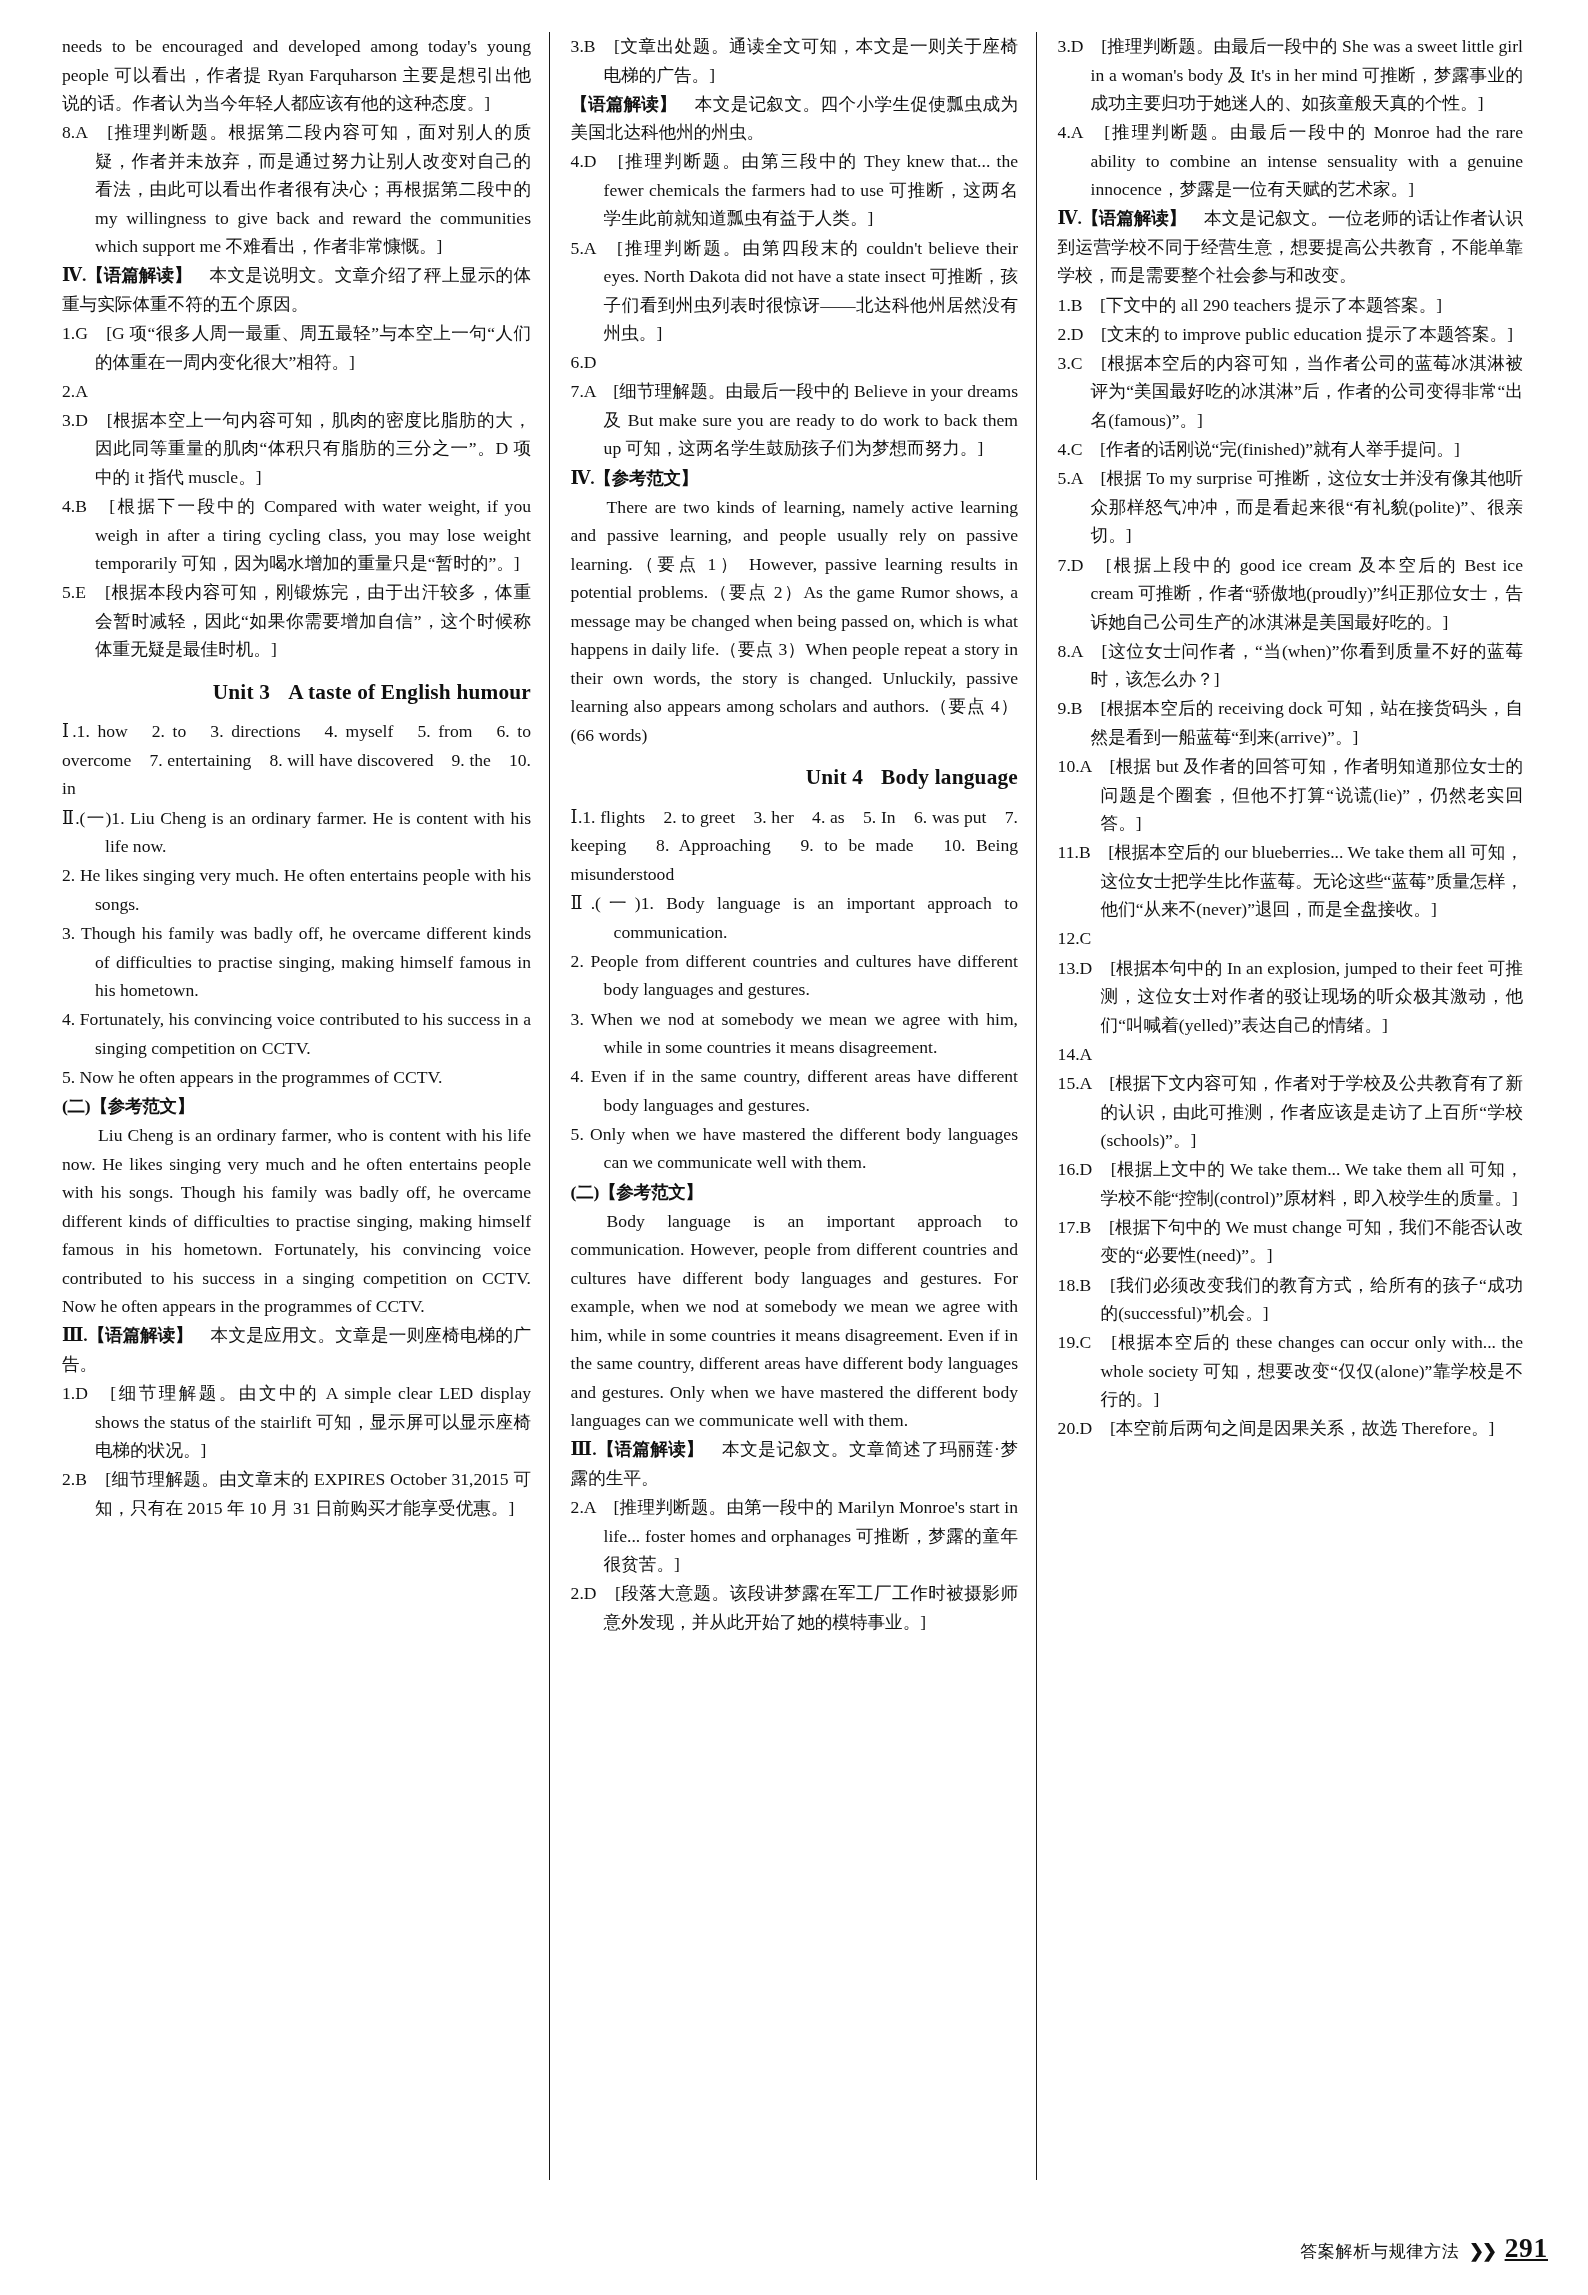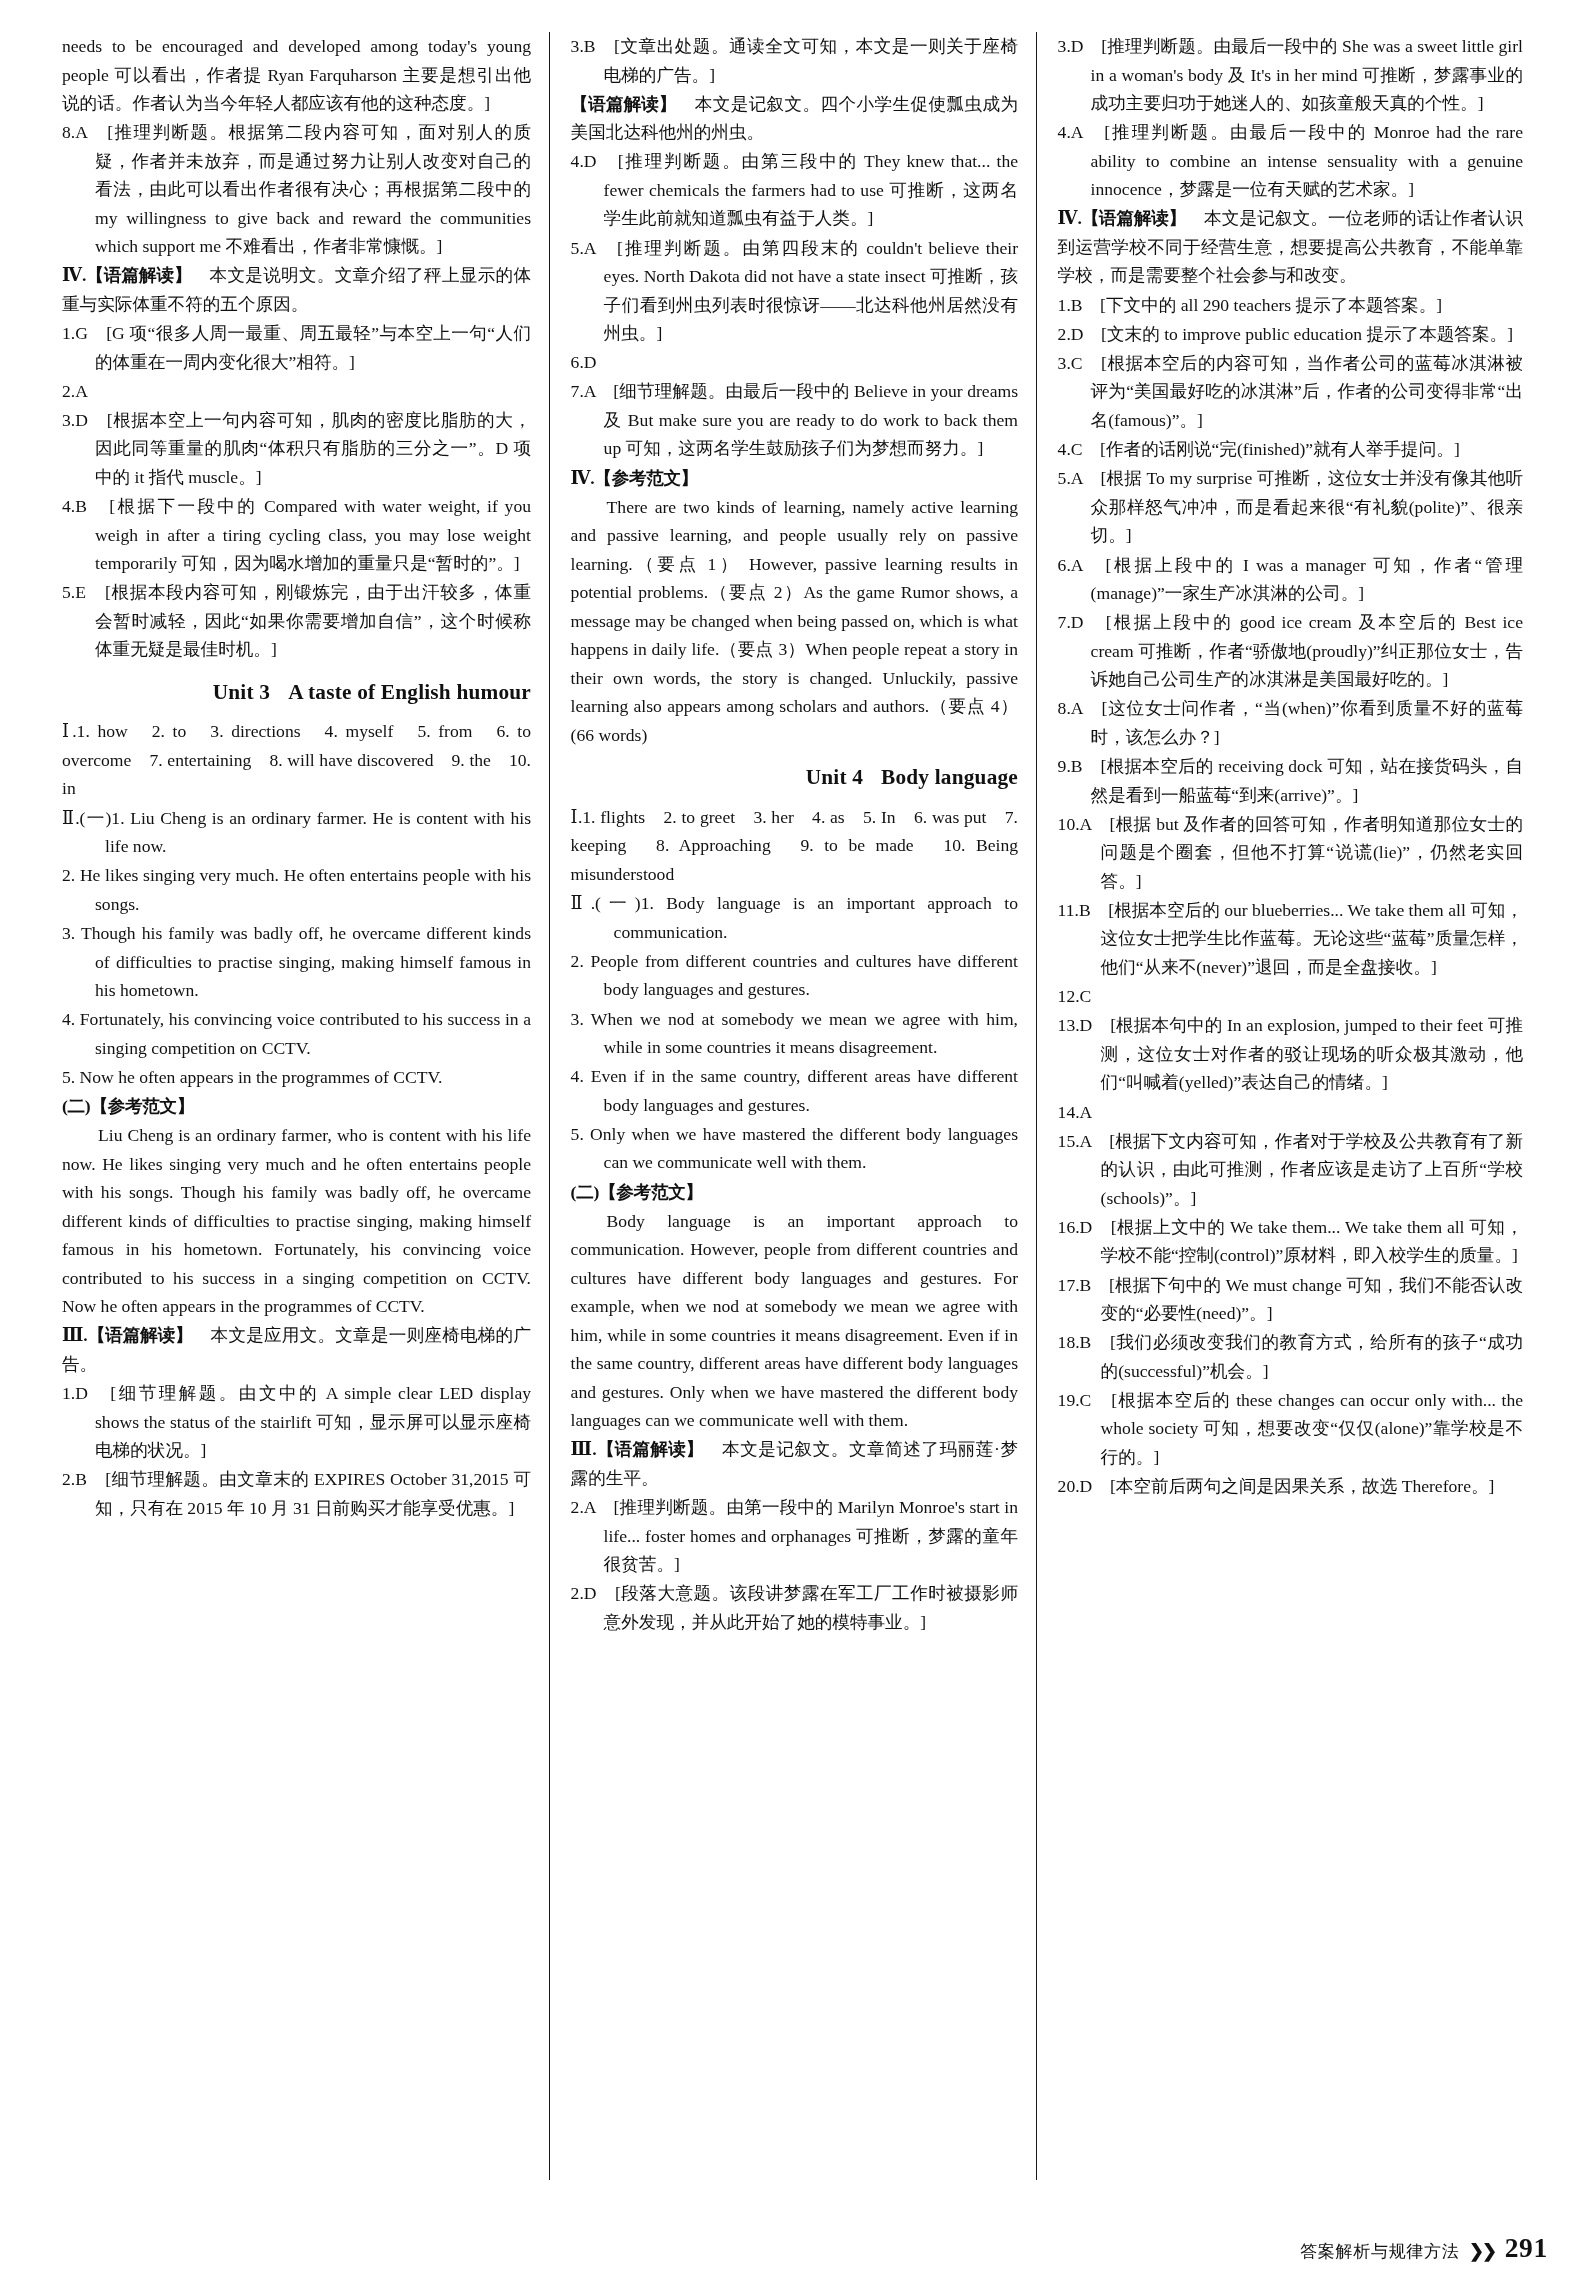--- a/index.html
+++ b/index.html
@@ -108,20 +108,21 @@
   }
   .footer-arrows {
     font-size: 18px;
     letter-spacing: -2.1px;
     font-weight: bold;
   }
   .footer-page {
     font-size: 27.5px;
     font-weight: bold;
     letter-spacing: 0.7px;
+    text-decoration: underline;
   }
 </style>
 </head>
 <body>
 
 <div class="page">
   <div class="columns">
 
     <div class="col c1" id="col1">
         <div class="cont">needs to be encouraged and developed among today's young people 可以看出，作者提 Ryan Farquharson 主要是想引出他说的话。作者认为当今年轻人都应该有他的这种态度。]</div>
@@ -171,21 +172,20 @@
 
     <div class="col c3" id="col3">
         <div class="item">3.D　[推理判断题。由最后一段中的 She was a sweet little girl in a woman's body 及 It's in her mind 可推断，梦露事业的成功主要归功于她迷人的、如孩童般天真的个性。]</div>
         <div class="item">4.A　[推理判断题。由最后一段中的 Monroe had the rare ability to combine an intense sensuality with a genuine innocence，梦露是一位有天赋的艺术家。]</div>
         <div class="sec"><span class="lbl">Ⅳ.【语篇解读】</span><span>　本文是记叙文。一位老师的话让作者认识到运营学校不同于经营生意，想要提高公共教育，不能单靠学校，而是需要整个社会参与和改变。</span></div>
         <div class="item">1.B　[下文中的 all 290 teachers 提示了本题答案。]</div>
         <div class="item">2.D　[文末的 to improve public education 提示了本题答案。]</div>
         <div class="item">3.C　[根据本空后的内容可知，当作者公司的蓝莓冰淇淋被评为“美国最好吃的冰淇淋”后，作者的公司变得非常“出名(famous)”。]</div>
         <div class="item">4.C　[作者的话刚说“完(finished)”就有人举手提问。]</div>
         <div class="item">5.A　[根据 To my surprise 可推断，这位女士并没有像其他听众那样怒气冲冲，而是看起来很“有礼貌(polite)”、很亲切。]</div>
-        <div class="item">6.A　[根据上段中的 I was a manager 可知，作者“管理(manage)”一家生产冰淇淋的公司。]</div>
         <div class="item">7.D　[根据上段中的 good ice cream 及本空后的 Best ice cream 可推断，作者“骄傲地(proudly)”纠正那位女士，告诉她自己公司生产的冰淇淋是美国最好吃的。]</div>
         <div class="item">8.A　[这位女士问作者，“当(when)”你看到质量不好的蓝莓时，该怎么办？]</div>
         <div class="item">9.B　[根据本空后的 receiving dock 可知，站在接货码头，自然是看到一船蓝莓“到来(arrive)”。]</div>
         <div class="item wide">10.A　[根据 but 及作者的回答可知，作者明知道那位女士的问题是个圈套，但他不打算“说谎(lie)”，仍然老实回答。]</div>
         <div class="item wide">11.B　[根据本空后的 our blueberries... We take them all 可知，这位女士把学生比作蓝莓。无论这些“蓝莓”质量怎样，他们“从来不(never)”退回，而是全盘接收。]</div>
         <div class="item wide">12.C</div>
         <div class="item wide">13.D　[根据本句中的 In an explosion, jumped to their feet 可推测，这位女士对作者的驳让现场的听众极其激动，他们“叫喊着(yelled)”表达自己的情绪。]</div>
         <div class="item wide">14.A</div>
         <div class="item wide">15.A　[根据下文内容可知，作者对于学校及公共教育有了新的认识，由此可推测，作者应该是走访了上百所“学校(schools)”。]</div>
         <div class="item wide">16.D　[根据上文中的 We take them... We take them all 可知，学校不能“控制(control)”原材料，即入校学生的质量。]</div>

